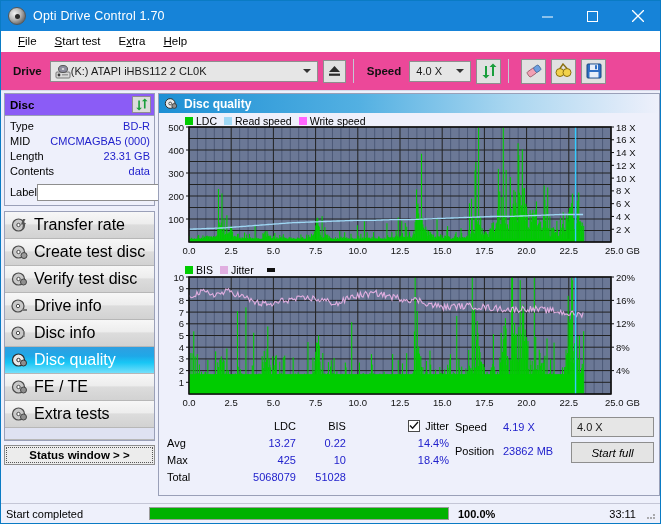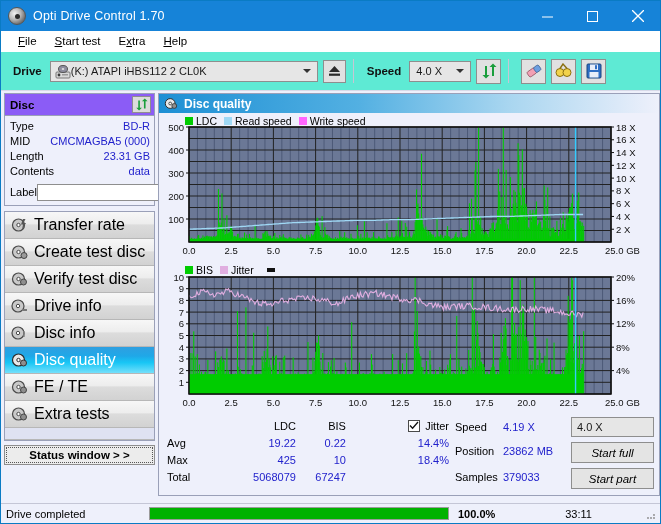--- a/index.html
+++ b/index.html
@@ -61,21 +61,21 @@
   }
   .menu-item {
     padding: 0 9px; font-size: 11.5px; color: #000;
     line-height: 21px;
   }
   .menu-item u { text-decoration: underline; }
 
   
   .toolbar {
     height: 39px;
-    background: #5eead4;
+    background: #ec4899;
     display: flex; align-items: center;
     padding: 0 6px;
     border-bottom: 1px solid #d7d9e8;
   }
   .tb-label { font-size: 11.5px; font-weight: bold; color: #111; margin: 0 8px 0 6px; }
   .combo {
     height: 21px;
     background: #e6e6e6;
     border: 1px solid #8e8e8e;
     display: flex; align-items: center;
@@ -244,21 +244,21 @@
     font-size: 11px; color: #000;
   }
   .sb-text { width: 148px; padding-left: 5px; }
   .sb-prog {
     width: 300px; height: 13px;
     background: #fff; border: 1px solid #9b9b9b;
     position: relative; overflow: hidden;
   }
   .sb-prog .fill { height: 100%; background: #00b200; }
   .sb-pct { width: 72px; text-align: left; padding-left: 9px; font-weight: bold; }
-  .sb-time { flex: 1; text-align: center; padding-right: 24px; }
+  .sb-time { flex: 1; text-align: right; padding-right: 24px; }
   .sb-grip { position: absolute; right: 3px; bottom: 2px; width: 12px; height: 12px; }
 </style>
 </head>
 <body>
 
 <div id="app">
 
   <div class="titlebar">
     <div class="title-icon"></div>
     <div class="title-text">Opti Drive Control 1.70</div>
@@ -1869,66 +1869,61 @@
                 <span class="chk">
                   <svg width="10" height="9" viewBox="0 0 10 9">
                       <polyline points="1,4.5 3.6,7.2 9,1" fill="none" stroke="#111" stroke-width="1.3"></polyline>
                     </svg>
                 </span>
                 <span class="st-h">Jitter</span>
               </span>
             </div>
             <div class="st-row">
               <span class="st-h c-lab">Avg</span>
-              <span class="st-v c-ldc">19.22</span>
+              <span class="st-v c-ldc">13.27</span>
               <span class="st-v c-bis">0.22</span>
               <span class="st-v" style="width:128px;text-align:right;">14.4%</span>
             </div>
             <div class="st-row">
               <span class="st-h c-lab">Max</span>
               <span class="st-v c-ldc">425</span>
               <span class="st-v c-bis">10</span>
               <span class="st-v" style="width:128px;text-align:right;">18.4%</span>
             </div>
             <div class="st-row">
               <span class="st-h c-lab">Total</span>
               <span class="st-v c-ldc">5068079</span>
-              <span class="st-v c-bis">67247</span>
+              <span class="st-v c-bis">51028</span>
               <span class="st-v" style="width:128px;text-align:right;"></span>
             </div>
           </div>
 
           <div class="stats-right">
             <div class="sr-row">
               <span class="sr-k">Speed</span>
               <span class="sr-v">4.19 X</span>
               <div class="speed-sel sr-ctl">
                 <span>4.0 X</span>
                 <span class="arrow"></span>
               </div>
             </div>
             <div class="sr-row">
               <span class="sr-k">Position</span>
               <span class="sr-v">23862 MB</span>
               <div class="act-btn sr-ctl">Start full</div>
             </div>
-            <div class="sr-row">
-              <span class="sr-k">Samples</span>
-              <span class="sr-v">379033</span>
-              <div class="act-btn sr-ctl">Start part</div>
-            </div>
           </div>
         </div>
 
       </div>
     </div>
   </div>
 
   <div class="statusbar">
-    <span class="sb-text">Drive completed</span>
+    <span class="sb-text">Start completed</span>
     <div class="sb-prog">
       <div class="fill" id="progfill" style="width: 100%;"></div>
     </div>
     <span class="sb-pct">100.0%</span>
     <span class="sb-time">33:11</span>
     <svg class="sb-grip" viewBox="0 0 12 12">
       <circle cx="9" cy="9" r="0.9" fill="#888"></circle>
         <circle cx="6" cy="9" r="0.9" fill="#888"></circle>
       <circle cx="9" cy="6" r="0.9" fill="#888"></circle>
         <circle cx="3" cy="9" r="0.9" fill="#888"></circle>

